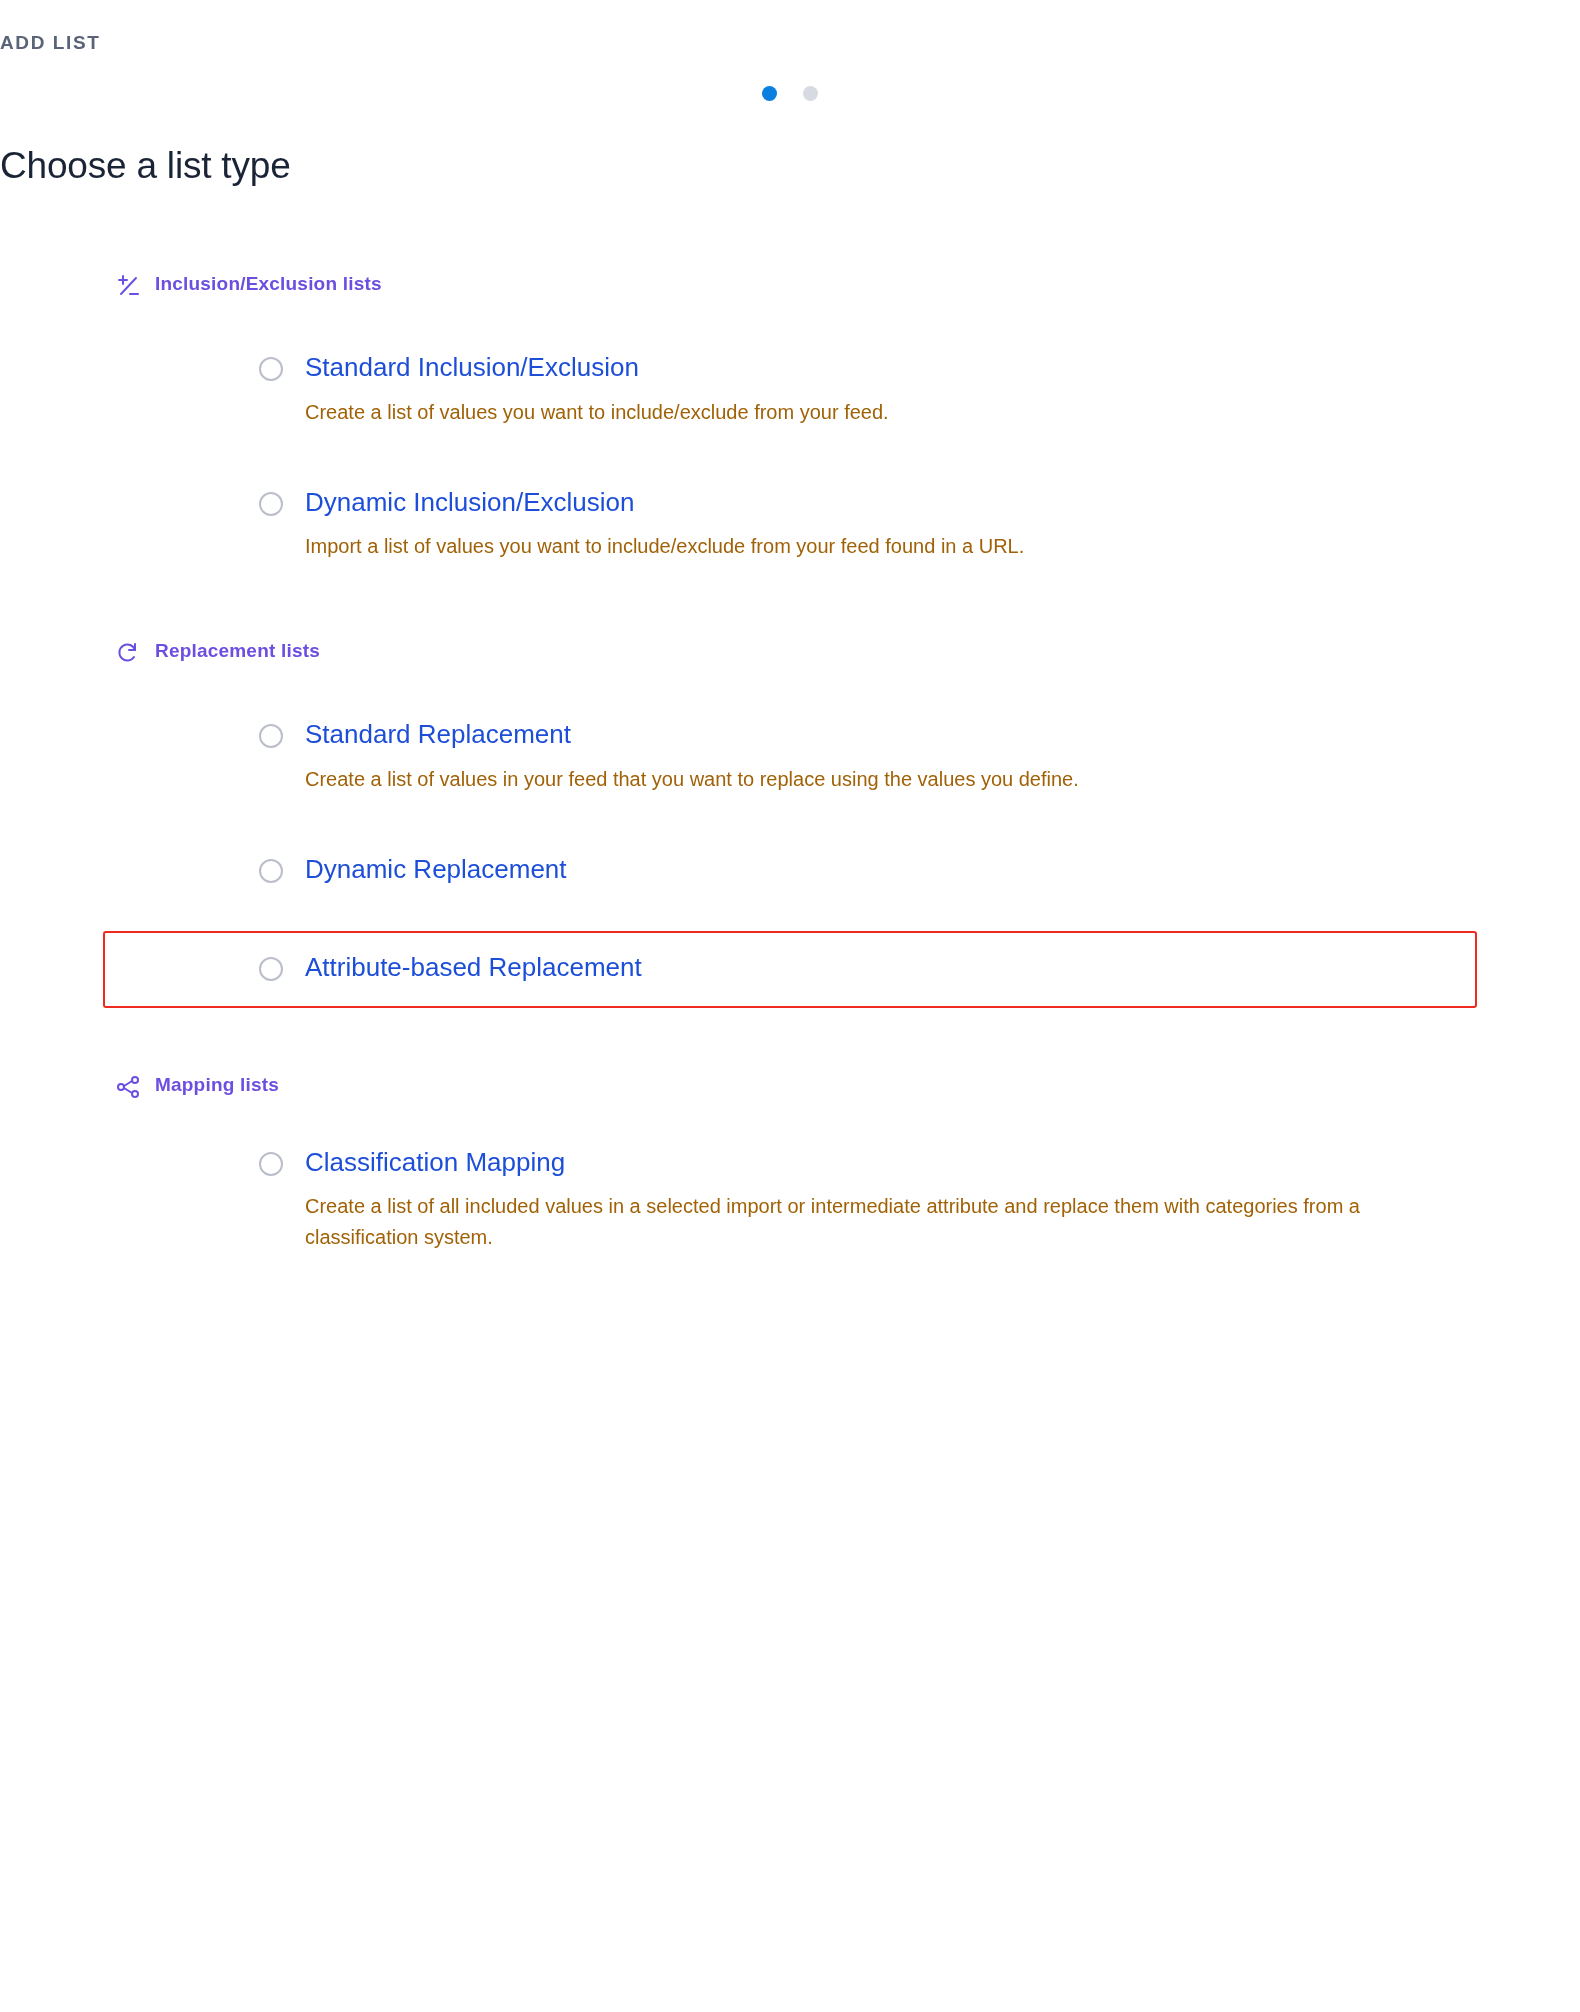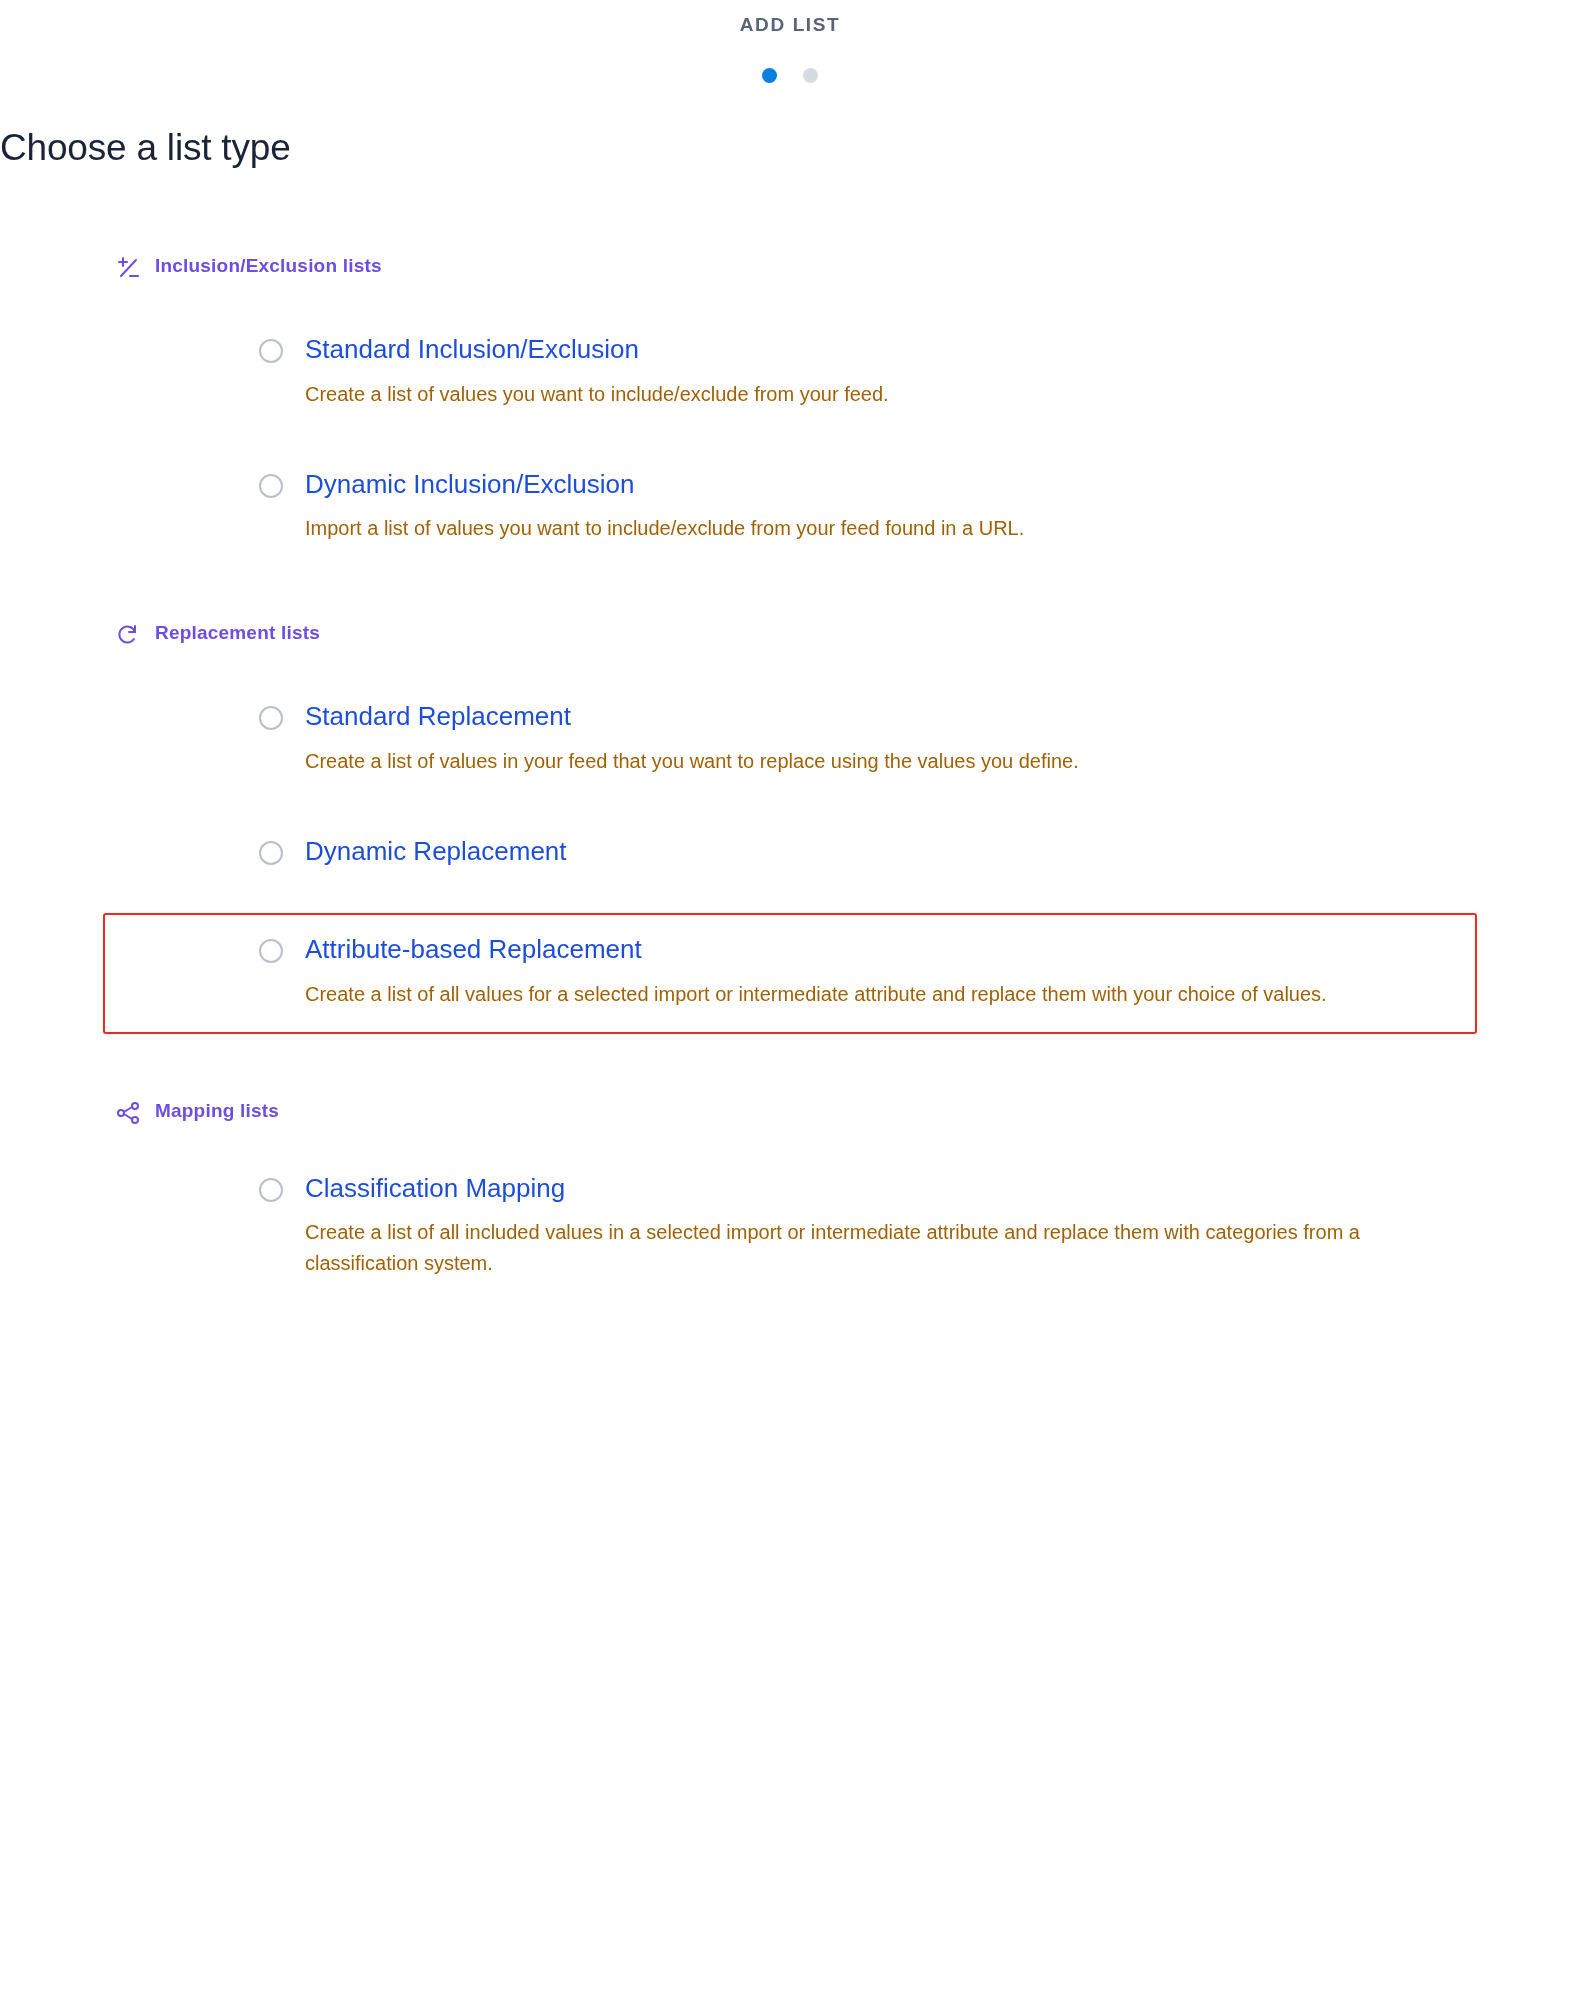--- a/index.html
+++ b/index.html
@@ -14,22 +14,21 @@
     min-height: 2012px;
     position: relative;
   }
 
   .wizard {
     width: 1580px;
     padding: 0 0 40px 0;
   }
 
   .wizard-header {
-    text-align: center;
-    padding-top: 14px;
+    padding-top: 32px;
   }
   .wizard-title {
     font-size: 19px;
     font-weight: bold;
     letter-spacing: 1.6px;
     color: #5a6478;
     text-transform: uppercase;
   }
 
   .step-dots {
@@ -206,21 +205,20 @@
         <span class="radio"></span>
         <span class="option-body">
           <span class="option-label">Dynamic Replacement</span>
         </span>
       </div>
 
       <div class="option highlighted">
         <span class="radio"></span>
         <span class="option-body">
           <span class="option-label">Attribute-based Replacement</span>
-          <div class="option-desc">Create a list of all values for a selected import or intermediate attribute and replace them with your choice of values.</div>
         </span>
       </div>
     </div>
 
     <div class="group">
       <div class="group-header">
         <span class="group-icon">
           <svg width="26" height="26" viewBox="0 0 26 26" fill="none" stroke="#6c4fe0" stroke-width="2" stroke-linecap="round">
             <circle cx="6" cy="13" r="3"></circle>
             <circle cx="20" cy="6" r="3"></circle>

